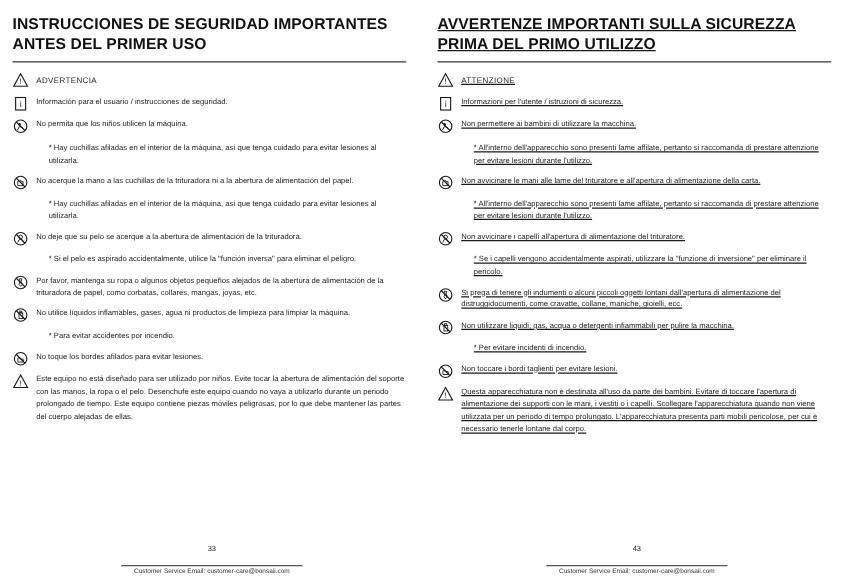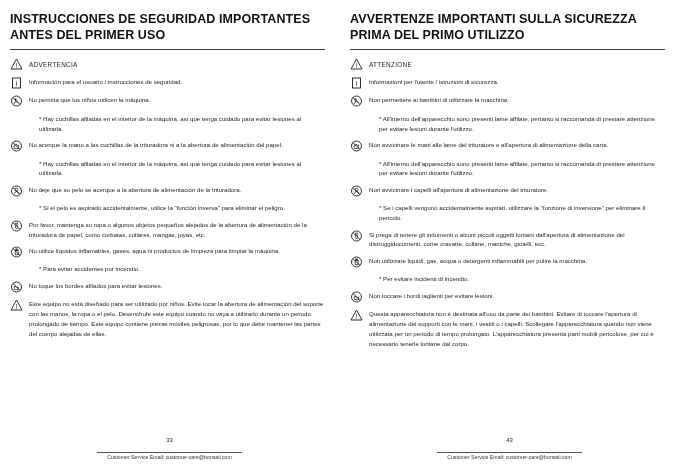--- a/index.html
+++ b/index.html
@@ -16,21 +16,21 @@
     overflow: hidden;
   }
   .col {
     position: absolute;
     top: 0;
     width: 339px;
     height: 468px;
     padding: 8px 14px 0 10px;
   }
   .col-left { left: 0; }
-  .col-right { left: 340px; }
+  .col-right { left: 340px; text-decoration: underline; }
   .title {
     font-size: 12.5px;
     font-weight: bold;
     line-height: 1.28;
     letter-spacing: 0.1px;
     margin: 3px 0 6px 0;
     color: #111;
   }
   .rule {
     border: none;

